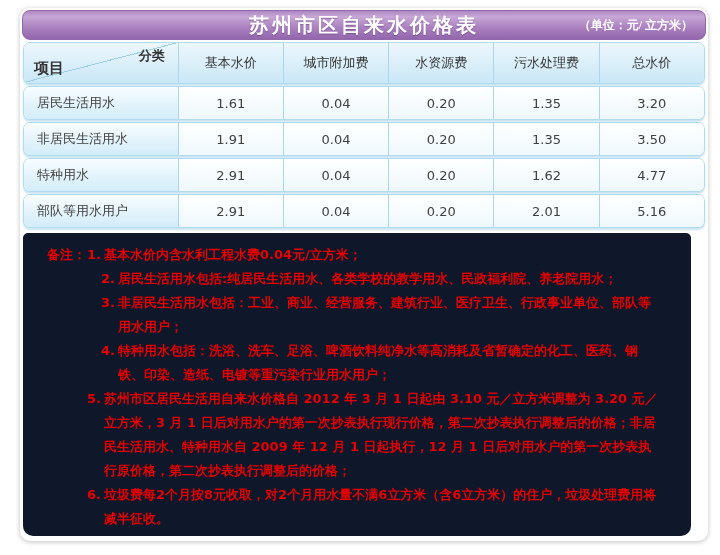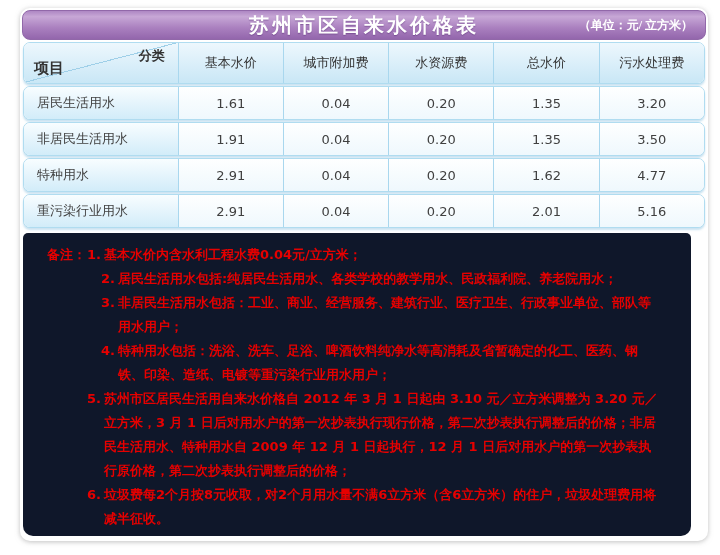--- a/index.html
+++ b/index.html
@@ -92,22 +92,22 @@
   <div class="table-wrap">
 
     <div class="trow header-row">
       <div class="cell c-label corner-cell">
         <span class="corner-top">分类</span>
         <span class="corner-bottom">项目</span>
       </div>
       <div class="cell c-val">基本水价</div>
       <div class="cell c-val">城市附加费</div>
       <div class="cell c-val">水资源费</div>
+      <div class="cell c-val">污水处理费</div>
       <div class="cell c-val">总水价</div>
-      <div class="cell c-val">污水处理费</div>
     </div>
 
     <div class="trow data-row">
       <div class="cell c-label">居民生活用水</div>
       <div class="cell c-val">1.61</div>
       <div class="cell c-val">0.04</div>
       <div class="cell c-val">0.20</div>
       <div class="cell c-val">1.35</div>
       <div class="cell c-val">3.20</div>
     </div>
@@ -124,21 +124,21 @@
     <div class="trow data-row">
       <div class="cell c-label">特种用水</div>
       <div class="cell c-val">2.91</div>
       <div class="cell c-val">0.04</div>
       <div class="cell c-val">0.20</div>
       <div class="cell c-val">1.62</div>
       <div class="cell c-val">4.77</div>
     </div>
 
     <div class="trow data-row">
-      <div class="cell c-label">重污染行业用水</div>
+      <div class="cell c-label">部队等用水用户</div>
       <div class="cell c-val">2.91</div>
       <div class="cell c-val">0.04</div>
       <div class="cell c-val">0.20</div>
       <div class="cell c-val">2.01</div>
       <div class="cell c-val">5.16</div>
     </div>
 
   </div>
 
   <div class="notes-panel">

